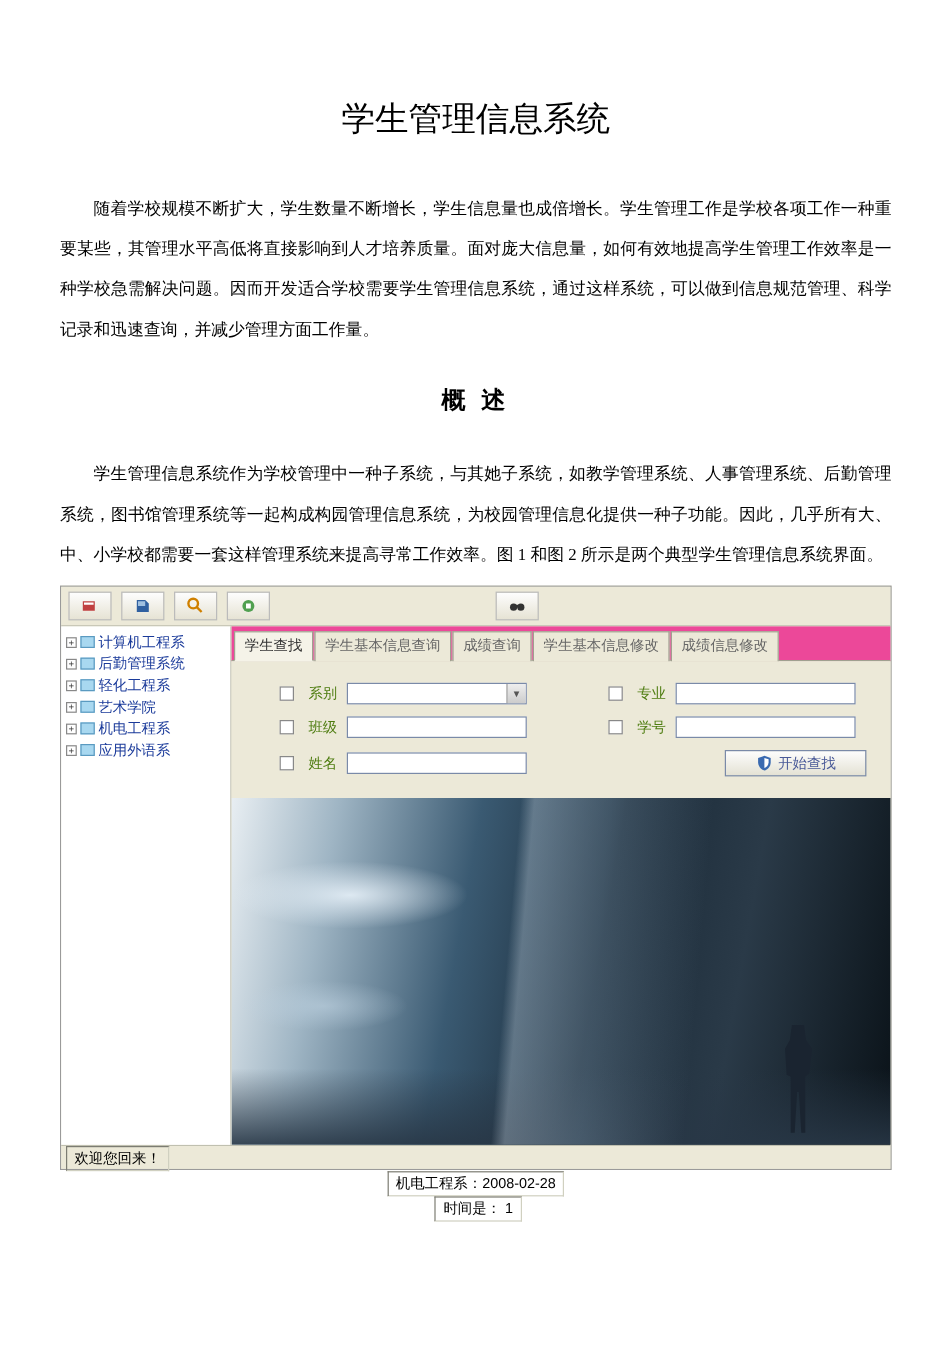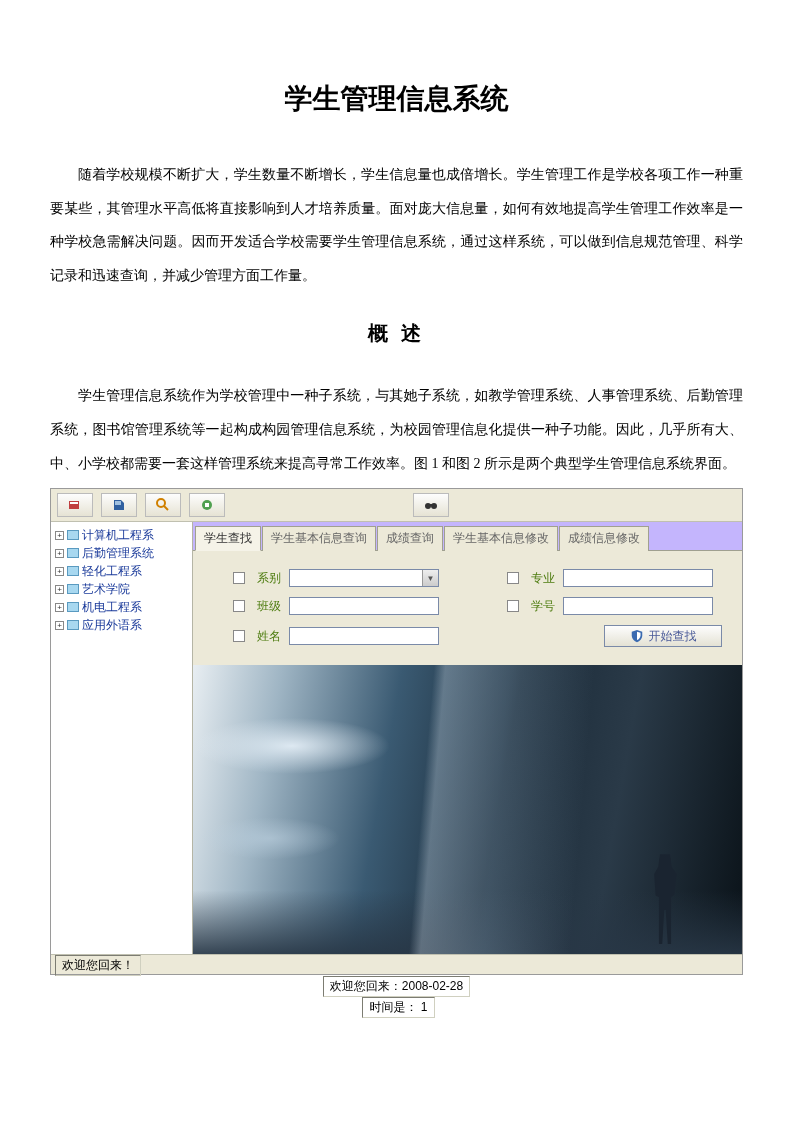--- a/index.html
+++ b/index.html
@@ -1,18 +1,18 @@
 <!DOCTYPE html>
 <html><head>
 <meta charset="utf-8">
 <style>
   * { box-sizing: border-box; margin: 0; padding: 0; }
   body { width: 793px; height: 1122px; background: #fff; font-family: "SimSun", "宋体", serif; color: #000; }
   .page { padding: 80px 50px 0 50px; }
-  .doc-title { text-align: center; font-size: 28px; font-weight: bold; font-family: "SimHei","黑体",sans-serif; margin-bottom: 40px; }
+  .doc-title { text-align: center; font-size: 28px; font-weight: normal; font-family: "SimHei","黑体",sans-serif; margin-bottom: 40px; }
   .para { font-size: 14px; line-height: 2.4; text-indent: 2em; text-align: justify; margin-bottom: 8px; }
   .sub-title { text-align: center; font-size: 20px; font-weight: bold; font-family: Liberation Serif, serif; margin: 28px 0 32px 0; letter-spacing: 4px; }
 
   .app { width: 693px; margin: 0 auto; border: 1px solid #9a9a9a; font-family: "Tahoma","SimSun",sans-serif; font-size: 12px; background: #ece9d8; }
   .titlebar { display: flex; align-items: center; background: linear-gradient(#fdfdfd,#ece9d8); border-bottom: 1px solid #c0c0b0; height: 22px; padding: 0 2px; }
   .titlebar .app-icon { width: 14px; height: 14px; background: linear-gradient(135deg,#6a9,#346); margin-right: 3px; display: inline-block; }
   .titlebar-text { font-size: 15px; color: #9a9a9a; flex: 1; font-family: "SimHei","黑体",sans-serif; }
   .winbtns { display: flex; gap: 2px; }
   .winbtn { width: 22px; height: 18px; border: 1px solid #a0a0a0; background: linear-gradient(#f8f8f8,#dcdccc); display: flex; align-items: center; justify-content: center; font-size: 10px; font-family: Arial; }
   .winbtn.close { background: linear-gradient(#f5a8a0,#e06050); color: #fff; font-weight: bold; }
@@ -22,21 +22,21 @@
   .tbtn svg { width: 16px; height: 16px; }
   .tbtn.bino { margin-left: 180px; }
 
   .body-split { display: flex; height: 432px; }
   .tree { width: 142px; background: #fff; border-right: 1px solid #b5b5a5; padding: 4px 2px; }
   .tree-item { display: flex; align-items: center; padding: 1px 2px; font-size: 12px; color: #1a3a9a; line-height: 16px; }
   .tree-item .plus { width: 9px; height: 9px; border: 1px solid #888; font-size: 8px; line-height: 7px; text-align: center; margin-right: 3px; color: #333; background: #fff; }
   .tree-item .folder { width: 12px; height: 10px; background: #a8d8f0; border: 1px solid #5a9ac0; margin-right: 3px; }
 
   .main { flex: 1; display: flex; flex-direction: column; background: #ece9d8; }
-  .tabs { display: flex; border-bottom: 1px solid #a0a090; background: #c4b5fd; padding: 3px 2px 0 2px; font-size: 12px; }
+  .tabs { display: flex; border-bottom: 1px solid #a0a090; background: #ec4899; padding: 3px 2px 0 2px; font-size: 12px; }
   .tab { padding: 3px 8px; border: 1px solid #a0a090; border-bottom: none; background: #ece9d8; color: #666; margin-right: 1px; position: relative; top: 1px; }
   .tab.active { background: #f5f3e8; color: #333; border-bottom: 1px solid #f5f3e8; }
 
   .form-area { padding: 18px 20px 8px 40px; background: #ece9d8; }
   .form-row { display: flex; align-items: center; margin-bottom: 10px; gap: 6px; }
   .chk { width: 12px; height: 12px; border: 1px solid #888; background: #fff; display: inline-block; }
   .flabel { color: #4d7c0f; font-size: 12px; width: 30px; text-align: right; margin-right: 2px; }
   .finput { height: 18px; border: 1px solid #7a8aa8; background: #fff; }
   .finput.w1 { width: 150px; }
   .finput.combo { display: flex; }
@@ -188,18 +188,18 @@
             </div>
           </div>
         </div>
 
         <div class="photo"></div>
       </div>
     </div>
 
     <div class="statusbar">
       <span class="status-left">欢迎您回来！</span>
-      <span class="status-right"><span>欢迎您回来：</span><span>2008-02-28</span></span>
+      <span class="status-right"><span>机电工程系：</span><span>2008-02-28</span></span>
       <span class="status-time"><span>时间是：</span>&nbsp;<span>1</span></span>
       <span class="grip"></span>
     </div>
   </div>
 </div>
 
 </body></html>

